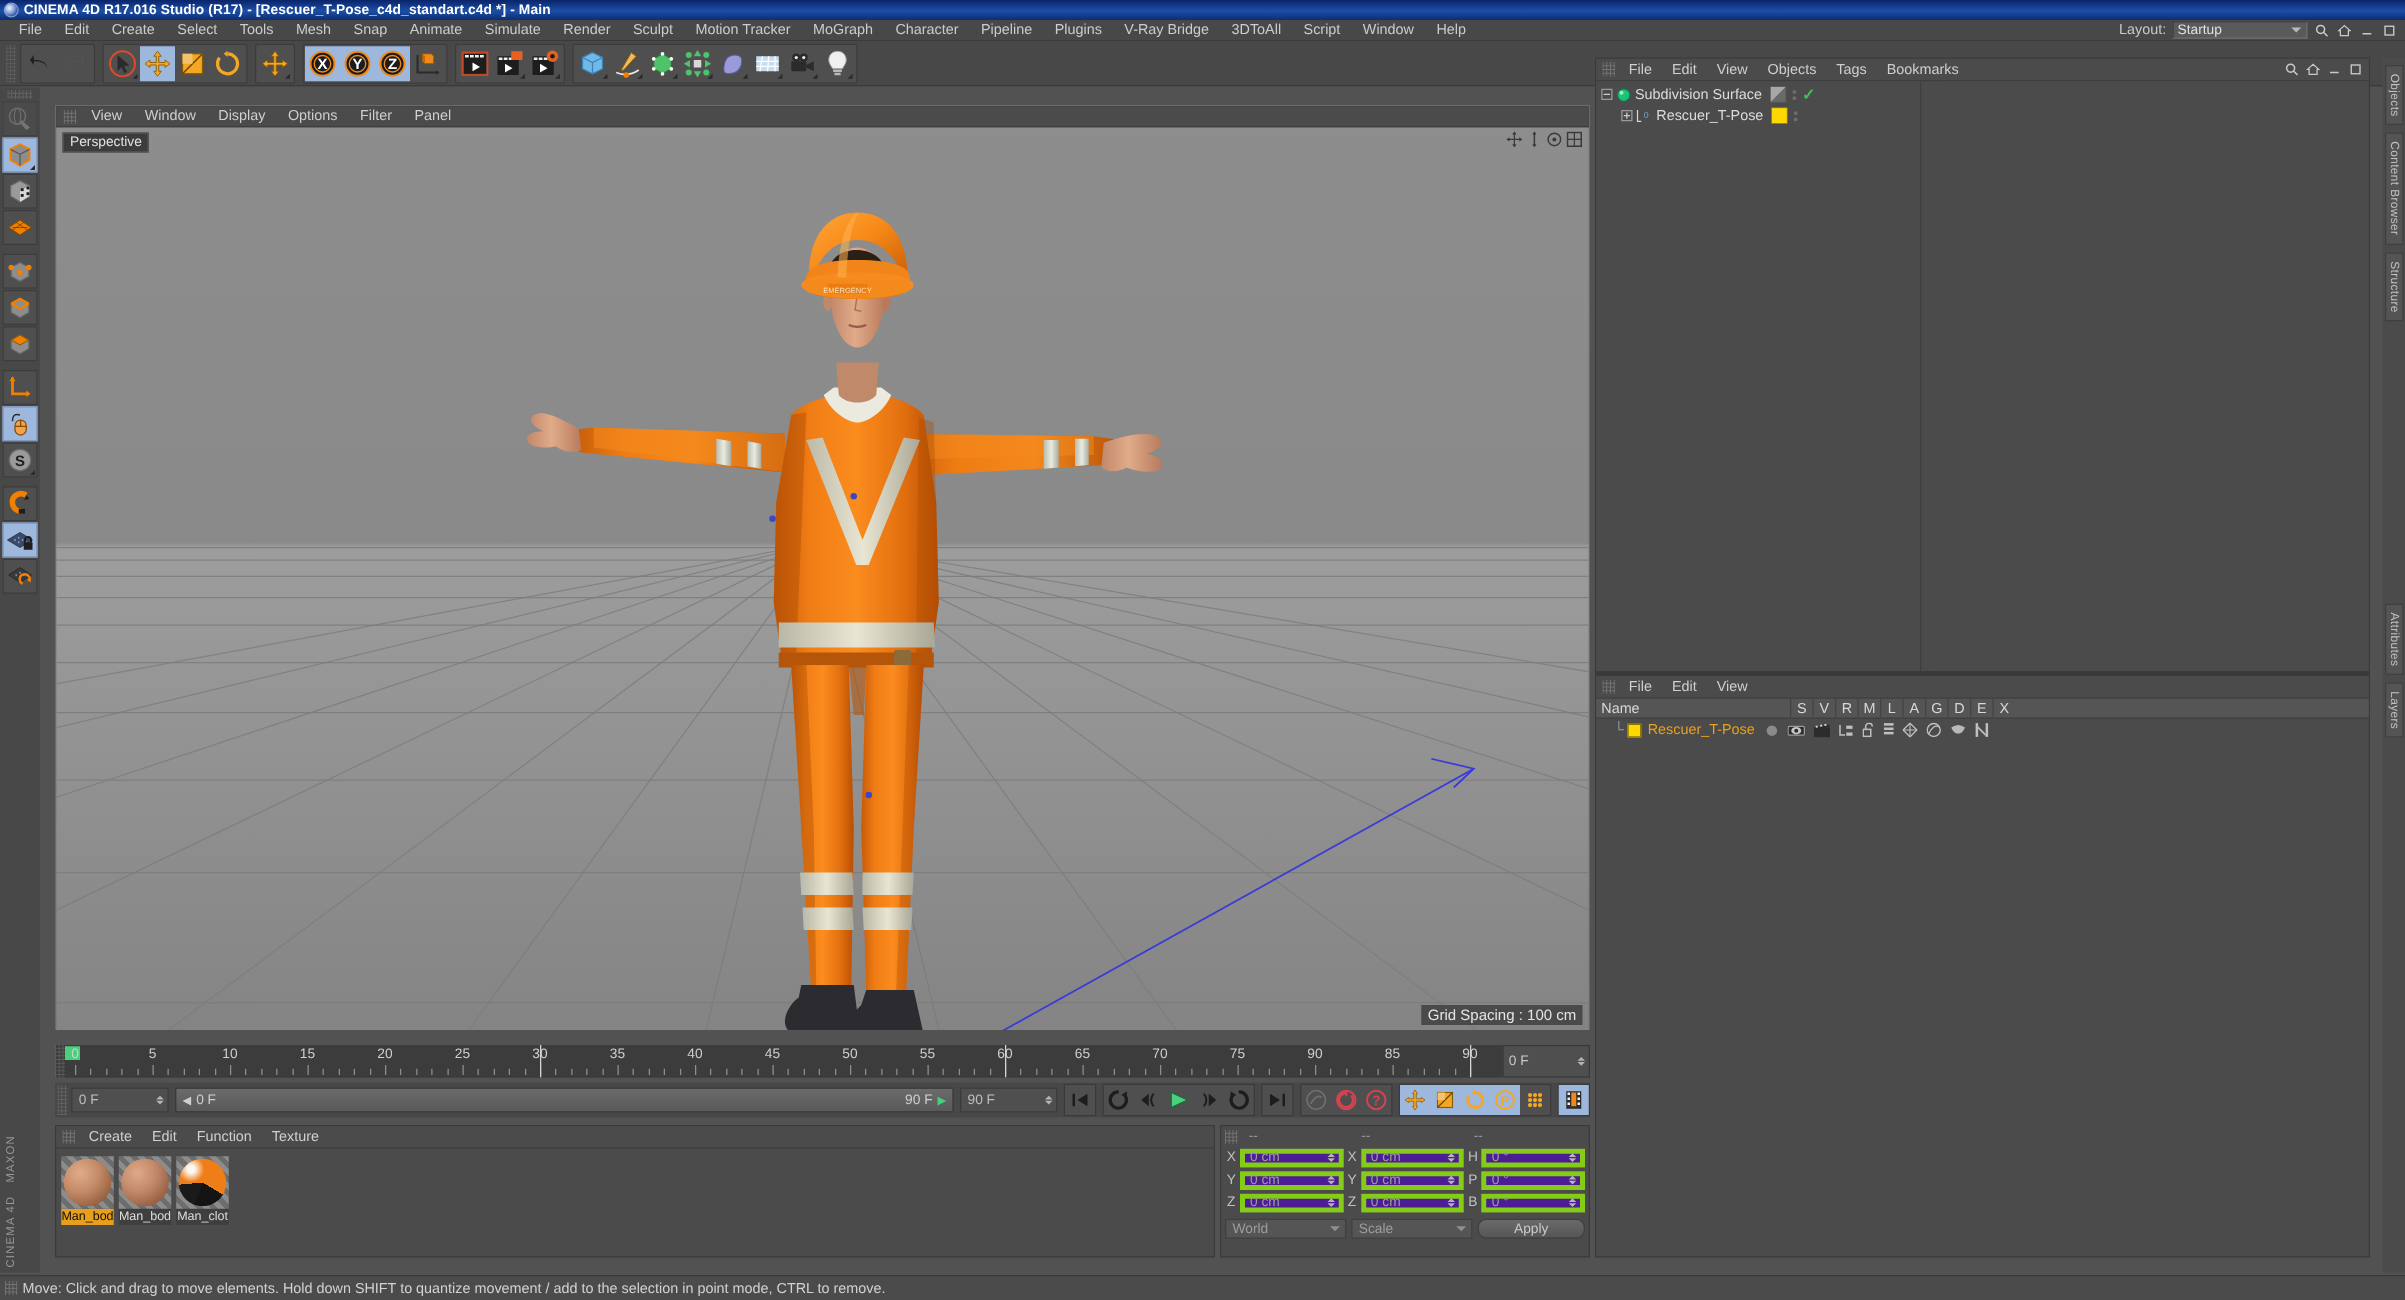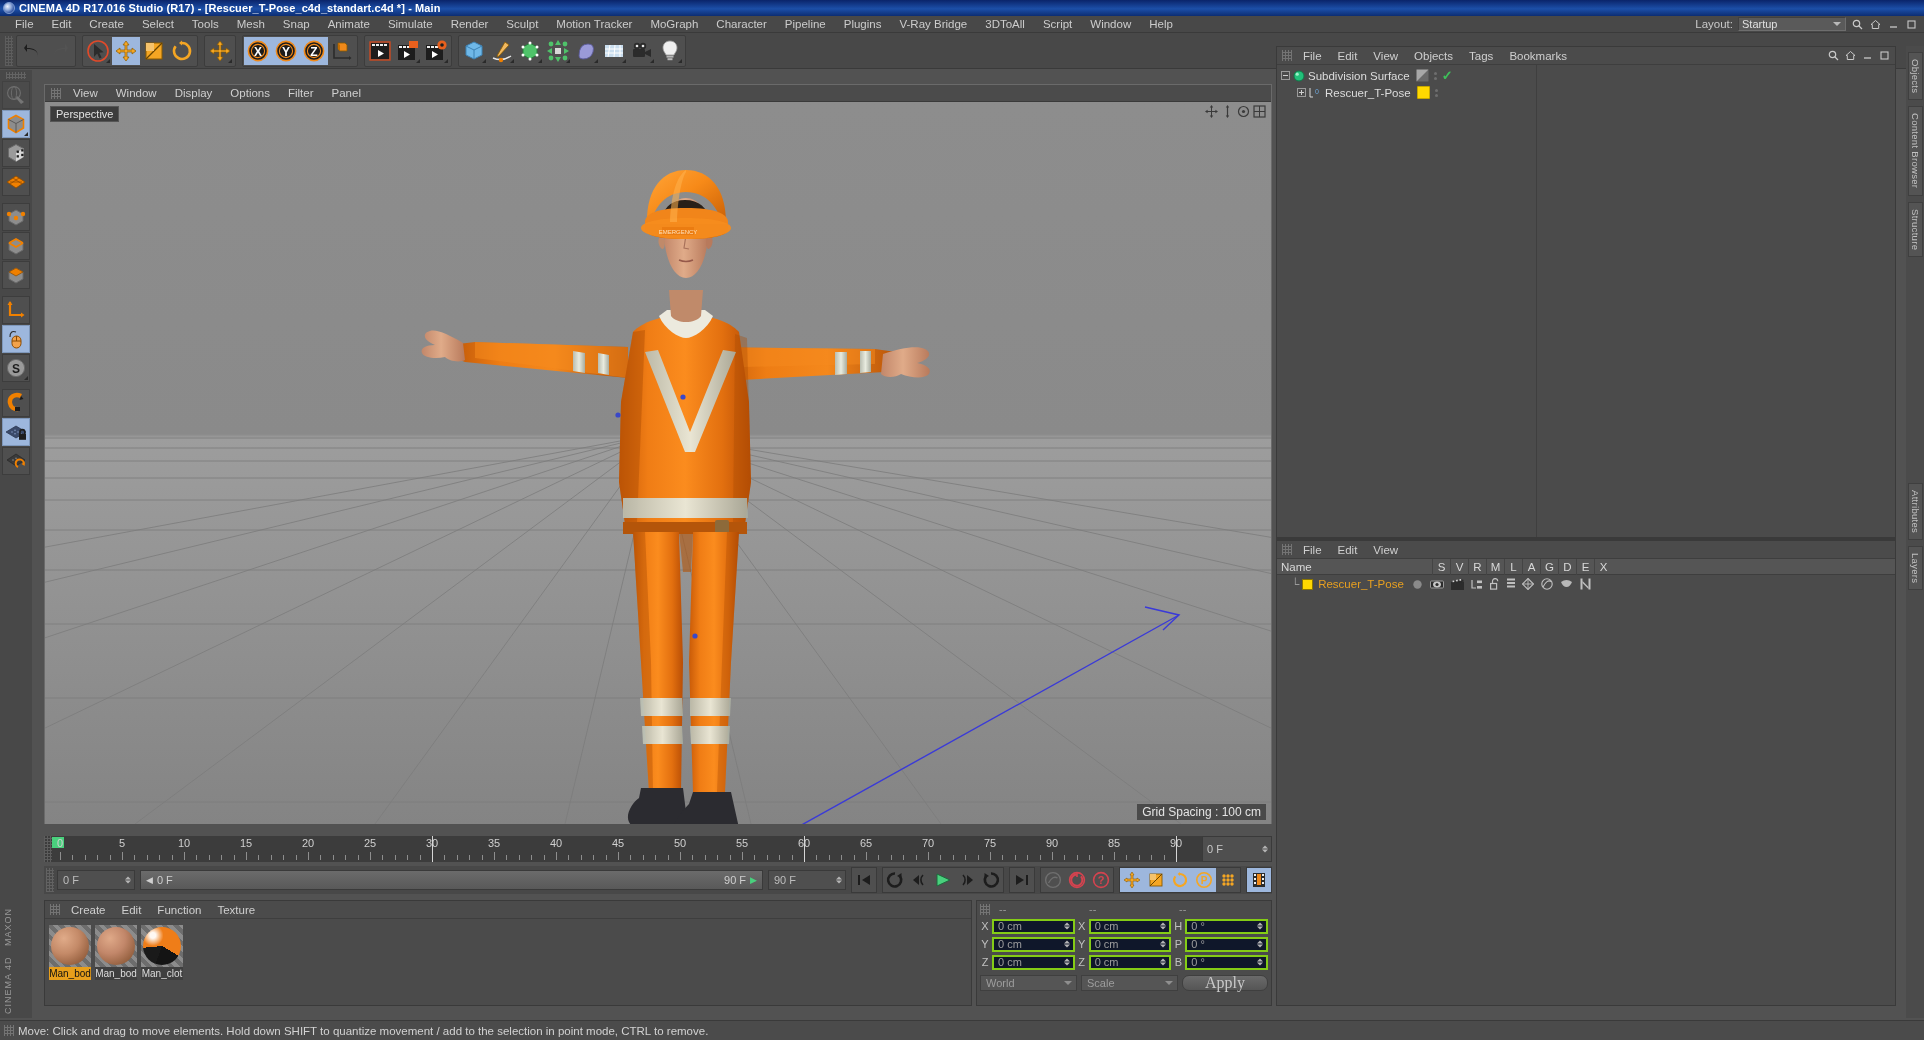--- a/index.html
+++ b/index.html
@@ -266,37 +266,37 @@
   .coordmgr {
     position:absolute; left:976px; top:900px; width:296px; height:106px;
     background:#4b4b4b; border:1px solid #3a3a3a;
   }
   .cm-top { display:flex; align-items:center; height:16px; font-size:11px; color:#9a9a9a; }
   .cm-top .dash { width:90px; text-align:left; padding-left:6px;}
   .cm-rows { padding:1px 3px; }
   .cm-row { display:flex; align-items:center; height:16px; gap:2px; margin-bottom:2px;}
   .cm-axis { width:10px; font-size:11px; color:#c0c0c0; text-align:center;}
   .cm-inp {
-    flex:1; height:15px; background:#0f172a; border:2px solid #84cc16;
+    flex:1; height:15px; background:#4c1d95; border:4px solid #84cc16;
     font-size:11px; color:#9d9d9d; display:flex; align-items:center; padding:0 4px;
     position:relative;
   }
   .cm-foot { display:flex; align-items:center; gap:4px; padding:2px 3px; }
   .cm-sel {
     flex:1; height:16px; background:#555; border:1px solid #3f3f3f; font-size:11px;
     color:#9d9d9d; display:flex; align-items:center; padding:0 5px; position:relative;
   }
   .cm-sel .arrow {
     position:absolute; right:4px; top:5px; width:0;height:0;
     border-left:4px solid transparent;border-right:4px solid transparent;border-top:4px solid #8f8f8f;
   }
   .cm-apply {
     width:86px;height:16px; background:linear-gradient(to bottom,#6a6a6a,#555);
-    border:1px solid #3f3f3f; border-radius:7px; font-size:16px; color:#c9c9c9;
-    display:flex; align-items:center; justify-content:center;font-family:Liberation Serif, serif;
+    border:1px solid #3f3f3f; border-radius:7px; font-size:11px; color:#c9c9c9;
+    display:flex; align-items:center; justify-content:center;
   }
 
   
   .statusbar {
     position:absolute; left:0; bottom:0; width:1924px; height:20px;
     background:#4b4b4b; display:flex; align-items:center; border-top:1px solid #3a3a3a;
   }
   .sb-grip {
     width:10px;height:11px; margin:0 4px;
     background-image:repeating-linear-gradient(0deg,#828282 0 1px,transparent 1px 3px),

